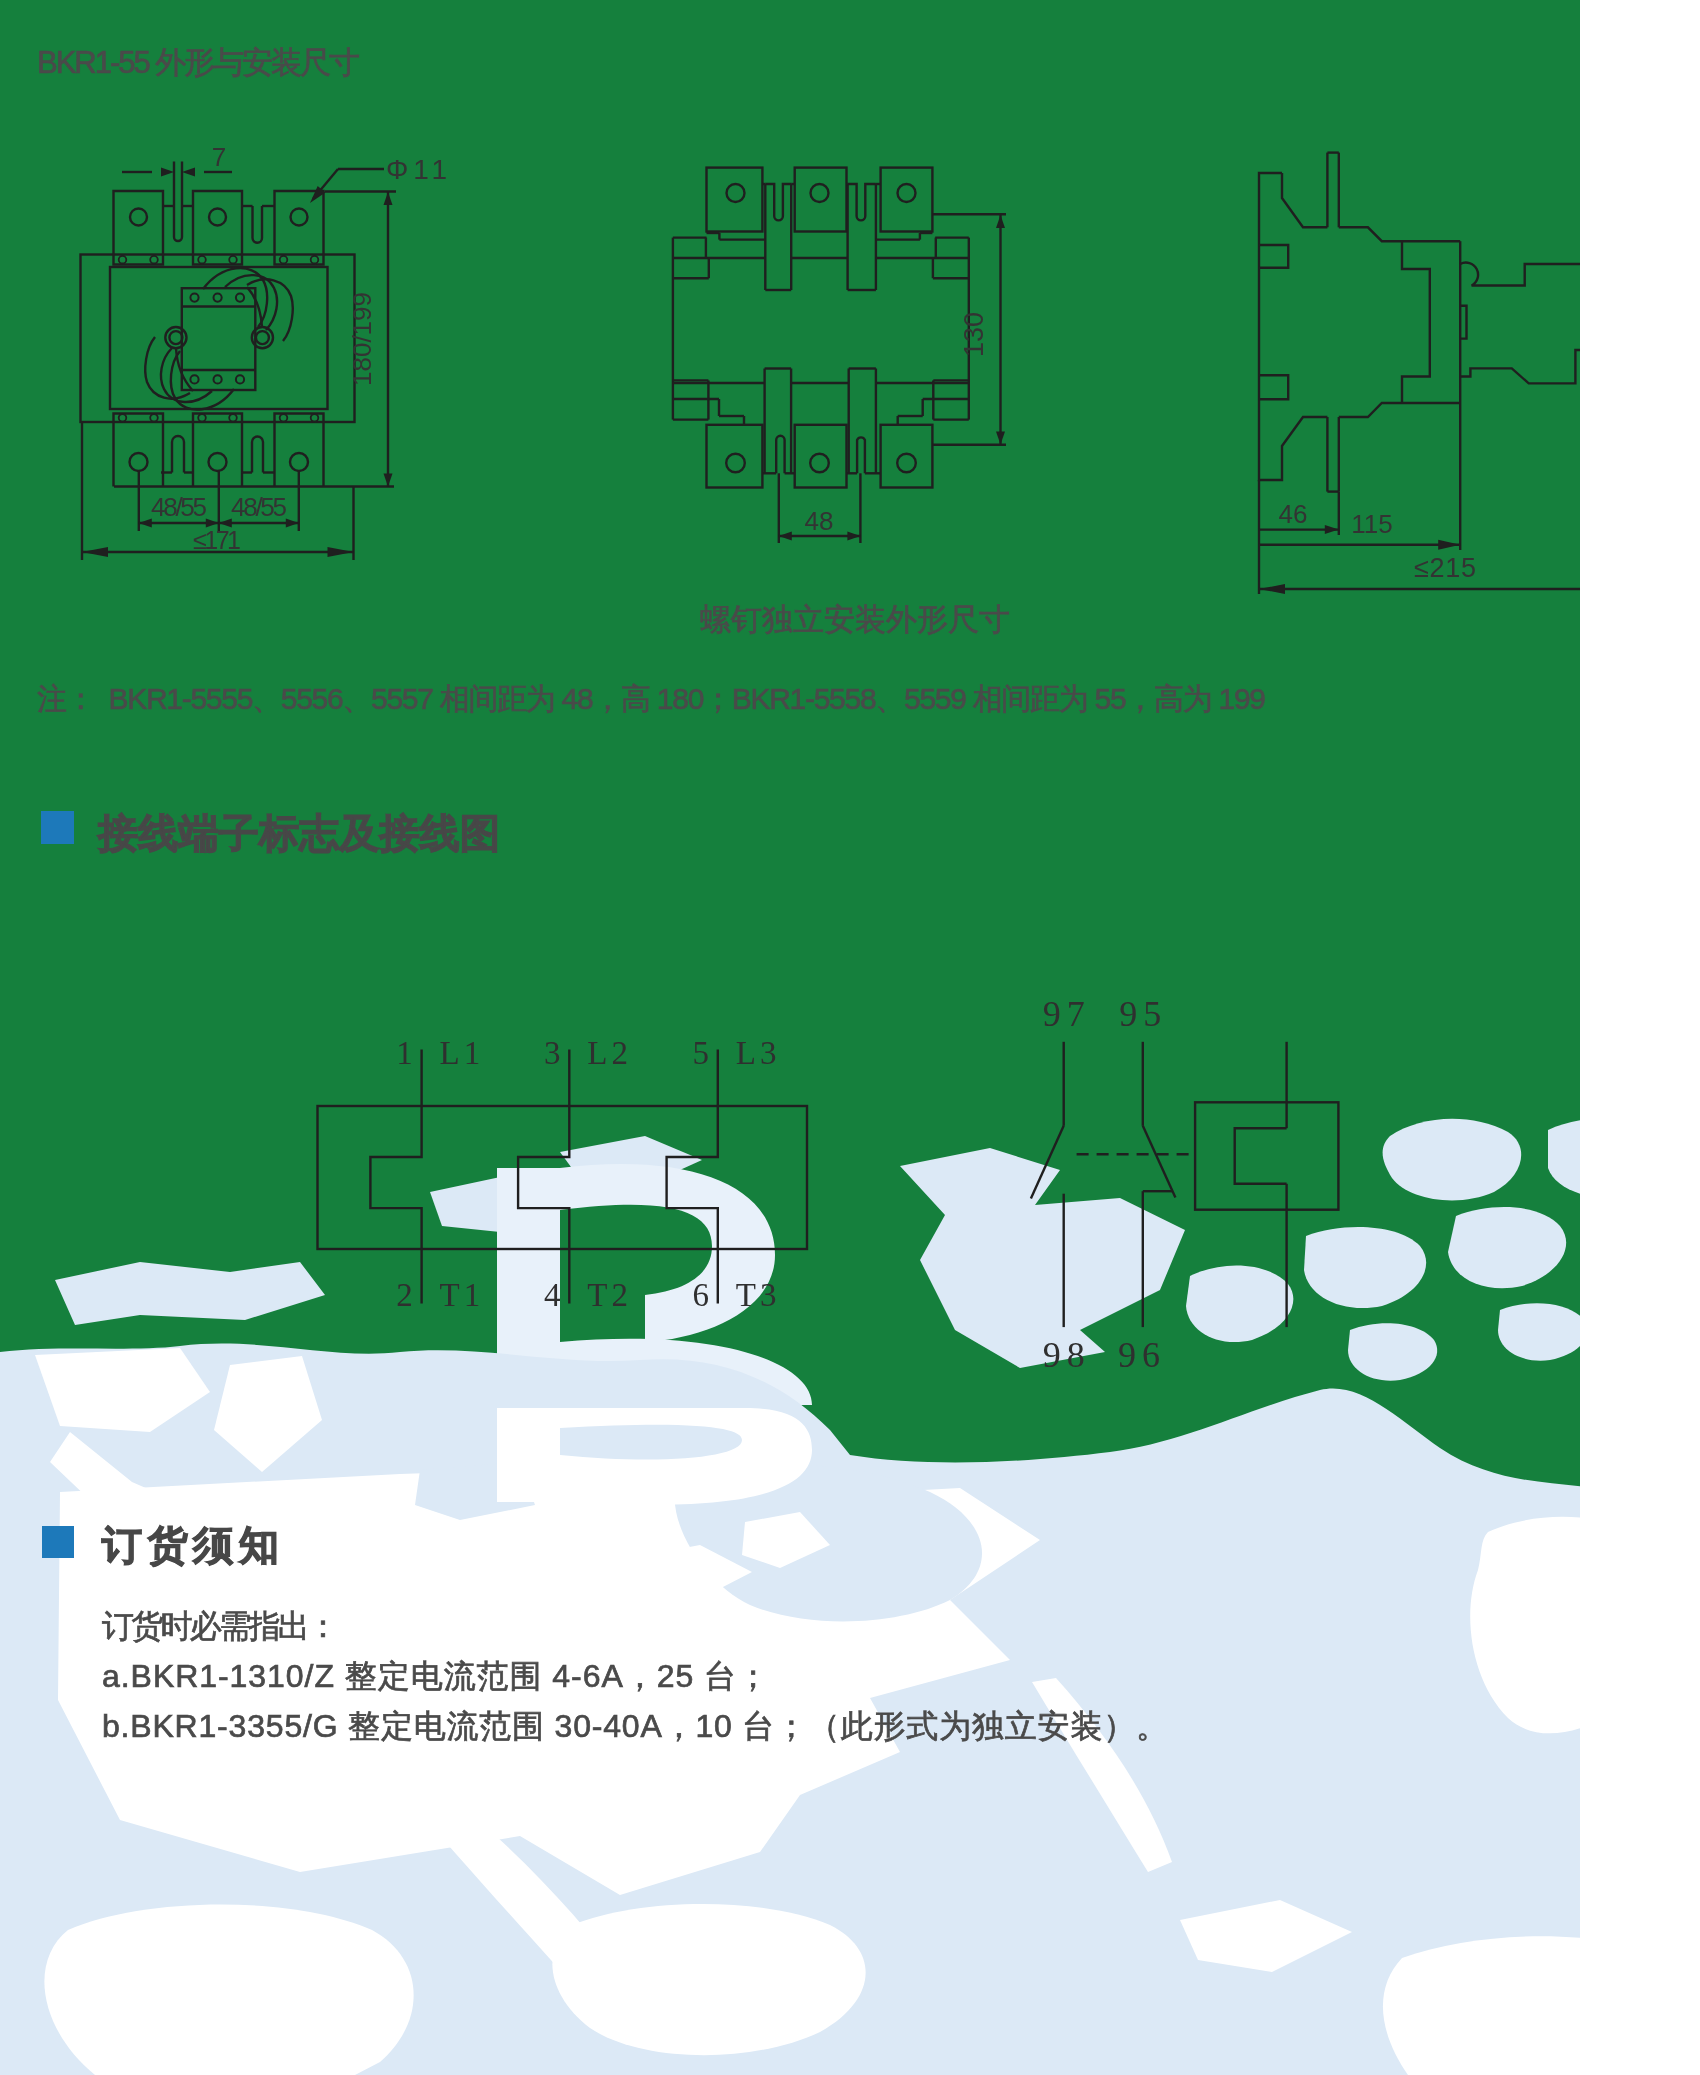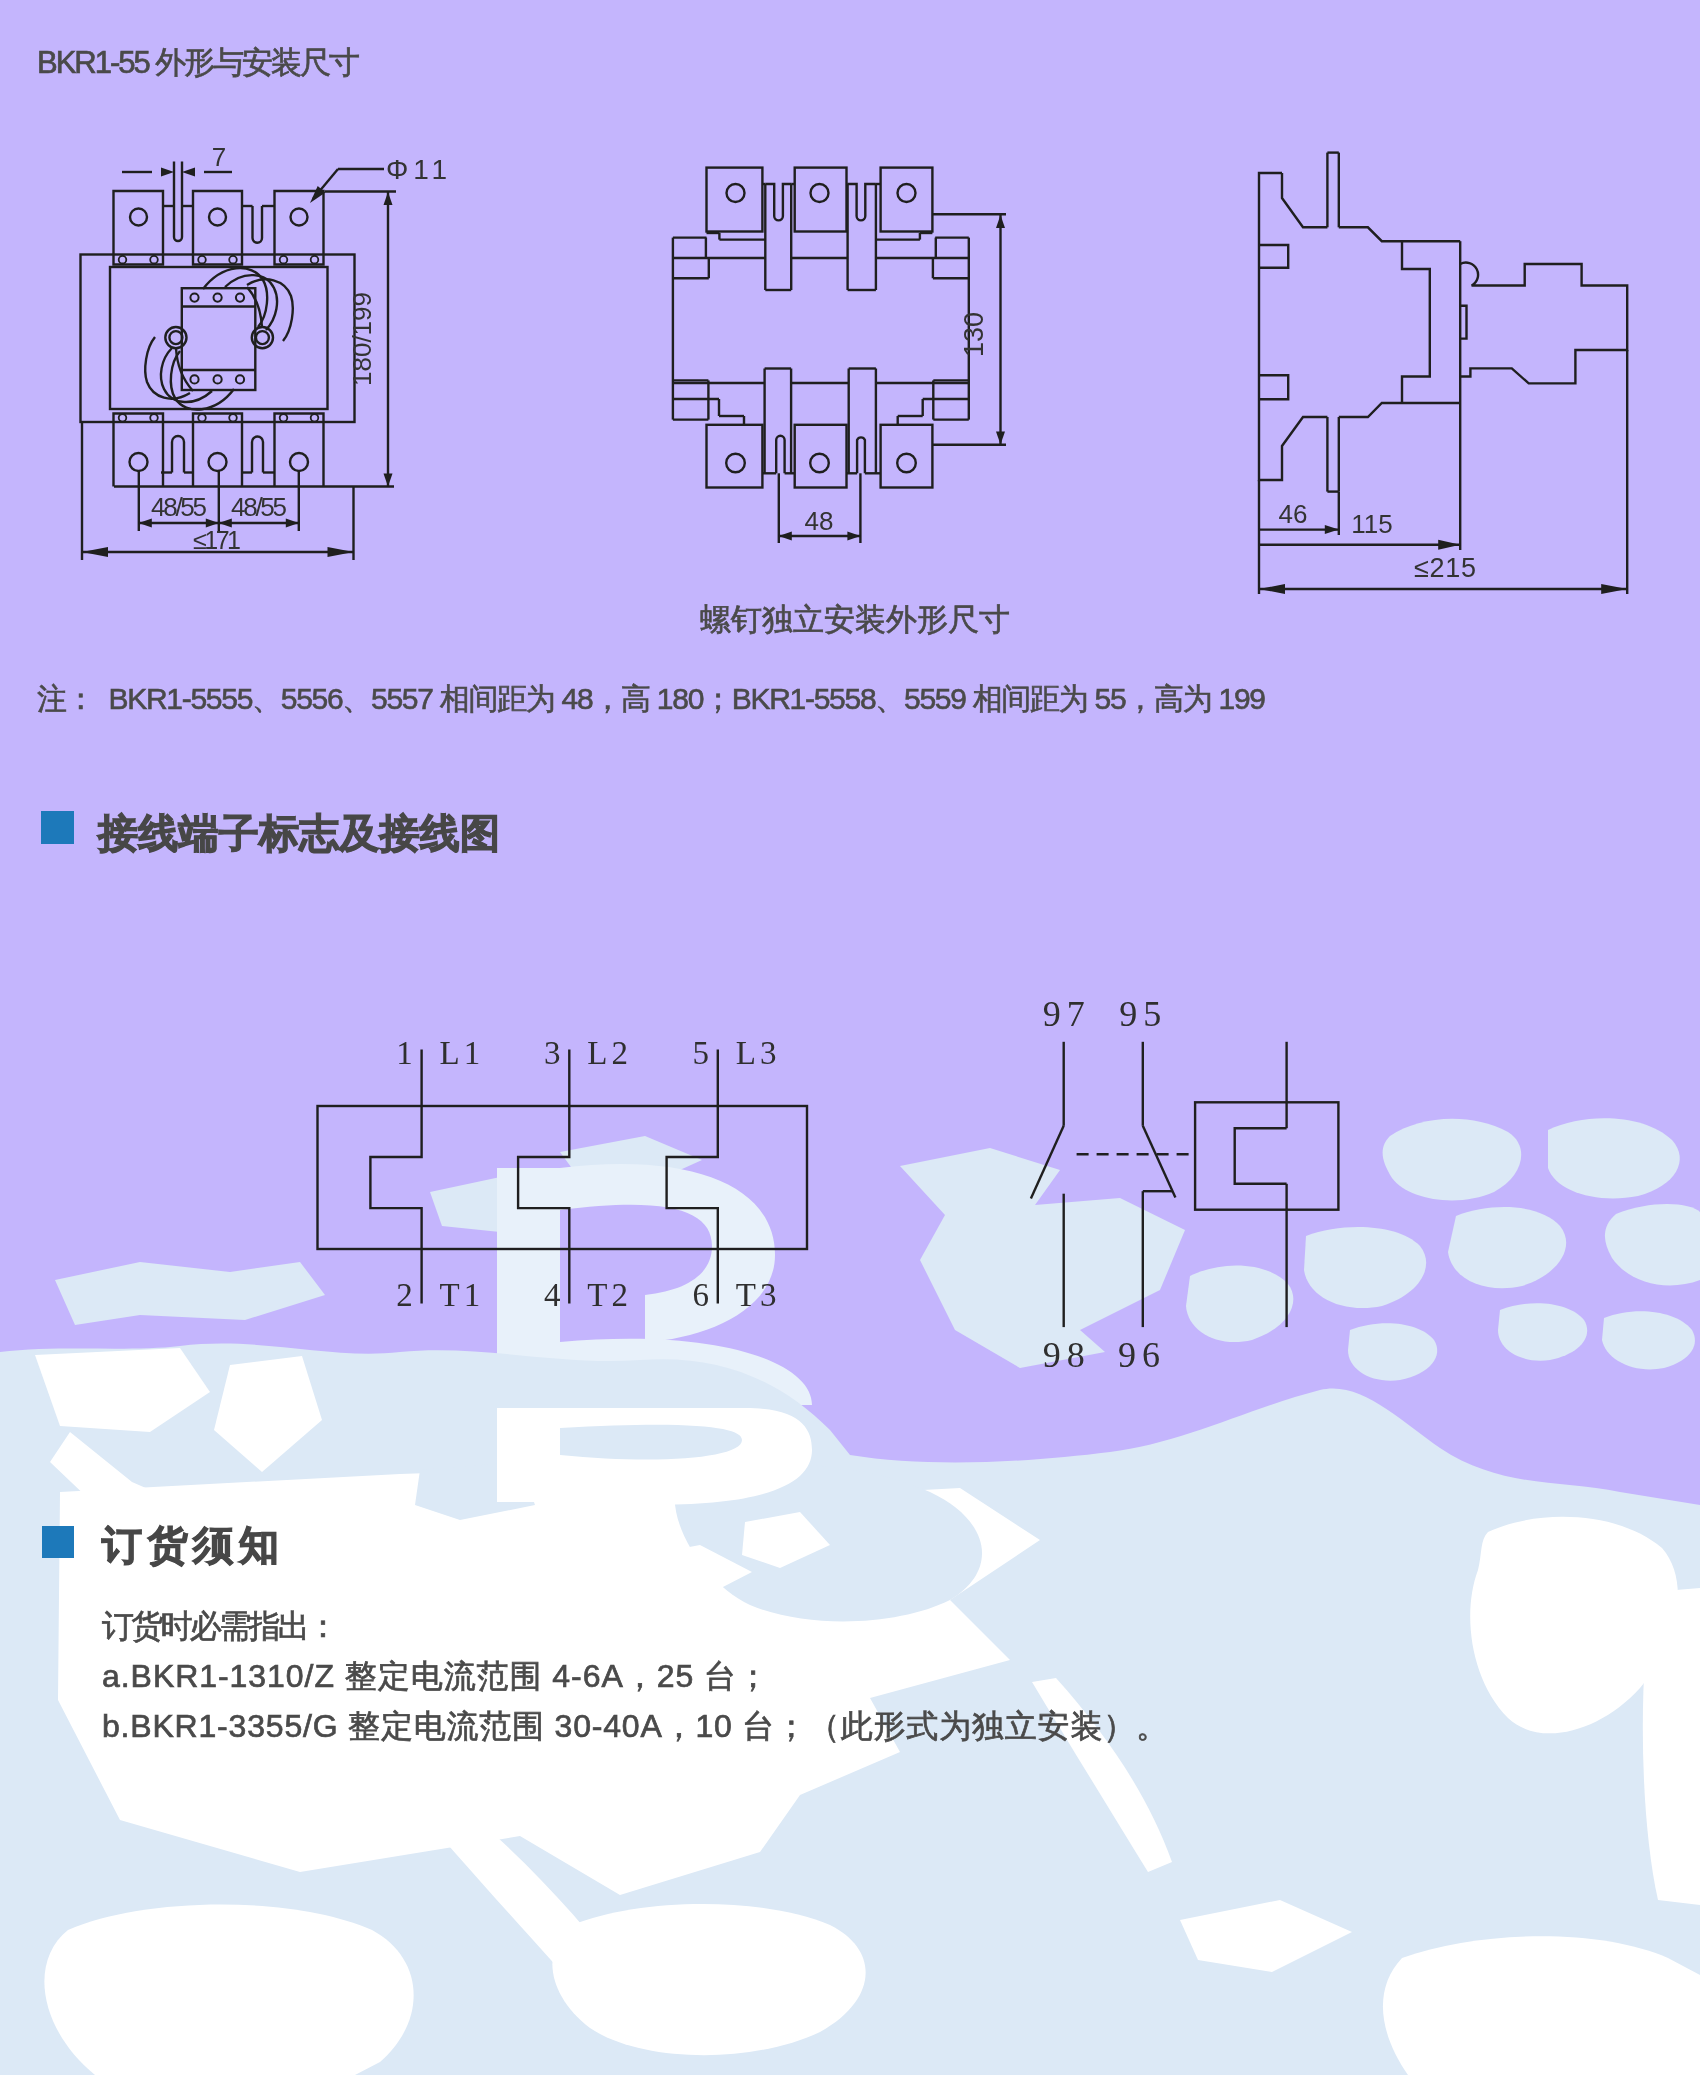--- a/index.html
+++ b/index.html
@@ -1,15 +1,15 @@
 <!DOCTYPE html>
 <html><head><meta charset="utf-8">
 <style>
   html,body{margin:0;padding:0;background:#fff;}
-  #page{position:relative;width:1700px;height:2075px;background:#c4b5fd;overflow:hidden;}
+  #page{position:relative;width:1580px;height:2075px;background:#15803d;overflow:hidden;}
   svg{position:absolute;left:0;top:0;}
   text{white-space:pre;}
 </style></head>
 <body>
 <div id="page">
 <svg width="1700" height="2075" viewBox="0 0 1700 2075">
 <g>
 <path d="M 55 1280 L 140 1262 L 230 1272 L 300 1262 L 325 1295 L 245 1320 L 140 1315 L 75 1325 Z" fill="#dce9f6"></path>
 <path d="M 430 1192 L 505 1176 L 548 1202 L 500 1232 L 442 1226 Z" fill="#dce9f6"></path>
 <path d="M 560 1152 L 645 1136 L 702 1160 L 640 1188 L 582 1182 Z" fill="#dce9f6"></path>

